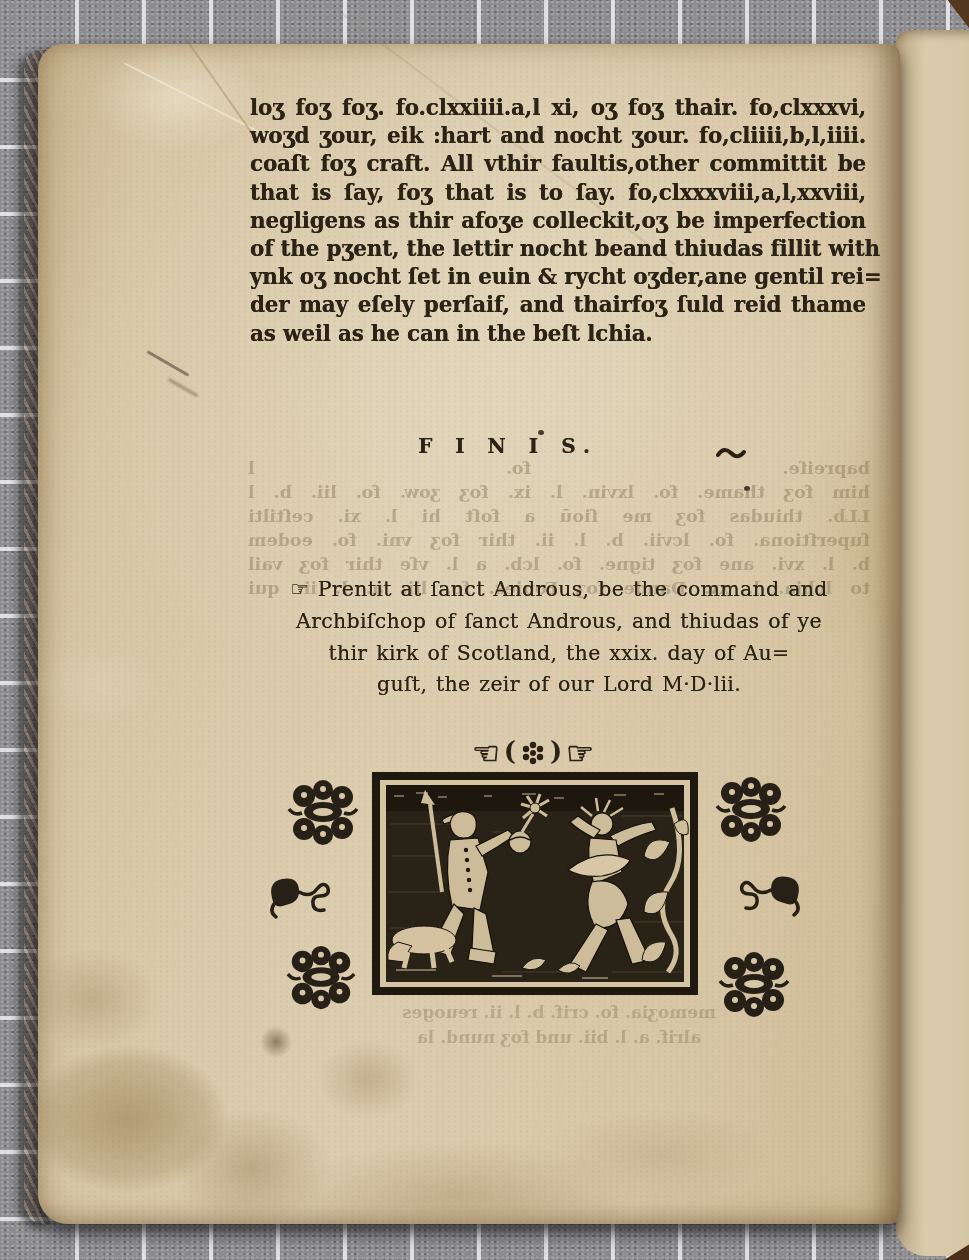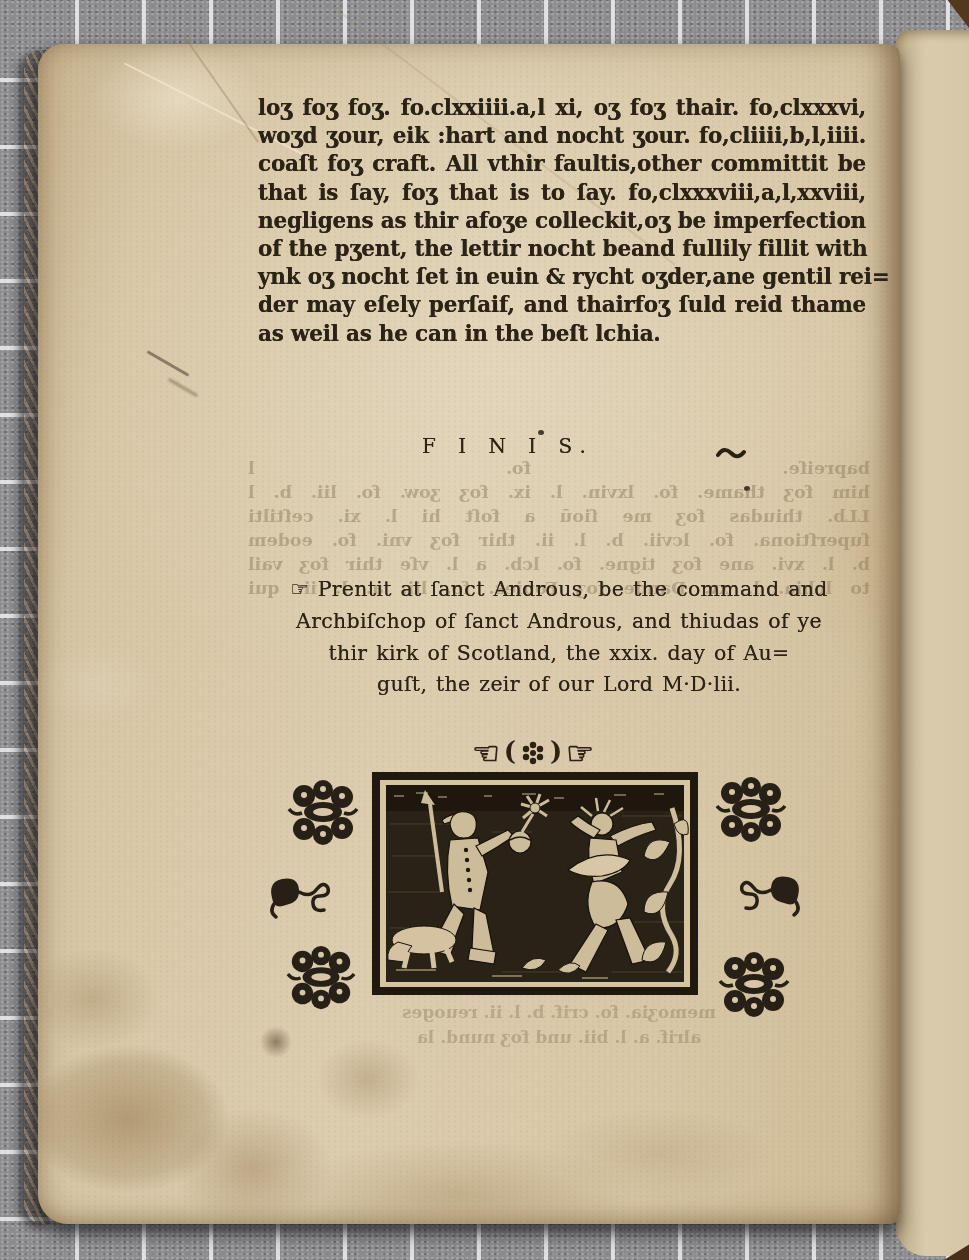--- a/index.html
+++ b/index.html
@@ -63,25 +63,25 @@
   .c3{left:250px;top:90px;width:430px;height:2px;background:rgba(158,133,95,.22);transform:rotate(37deg);}
   .smudge{position:absolute;background:rgba(70,60,45,.55);border-radius:3px;pointer-events:none;}
   .s1{left:106px;top:318px;width:48px;height:3px;transform:rotate(30deg);filter:blur(.7px);}
   .s2{left:128px;top:342px;width:34px;height:3px;transform:rotate(30deg);filter:blur(.8px);opacity:.7;}
   .inkdot{position:absolute;width:6px;height:5px;border-radius:50%;background:#2a2115;opacity:.85;}
 
   
   .errata{position:absolute;left:212px;top:50px;width:616px;color:#2b2316;
     font-weight:700;font-size:21.5px;line-height:28.2px;letter-spacing:-0.2px;
     text-shadow:0 0 .5px rgba(43,35,22,.9);}
-  .errata .line{text-align:justify;text-align-last:justify;white-space:nowrap;margin-left:8px;}
+  .errata .line{text-align:justify;text-align-last:justify;white-space:nowrap;}
   .errata .line:last-child{text-align-last:left;}
 
   .finis{position:absolute;left:330px;top:390px;width:280px;text-align:center;
-    color:#2b2316;font-size:20px;font-weight:400;letter-spacing:8px;
+    color:#2b2316;font-size:20px;font-weight:700;letter-spacing:8px;
     text-shadow:0 0 .4px rgba(43,35,22,.8);}
 
   .ghost{position:absolute;left:210px;width:622px;color:#7c6b4d;opacity:.40;
     font-weight:700;filter:blur(.7px);pointer-events:none;}
   .ghost .line{transform:scaleX(-1);white-space:nowrap;overflow:hidden;}
   .ghost-gap{top:412px;font-size:17.5px;line-height:24px;}
   .ghost-gap .line{text-align:justify;text-align-last:justify;}
   .ghost-below{top:956px;font-size:17px;line-height:25px;opacity:.34;}
   .ghost-below .line{text-align:center;}
 
@@ -119,21 +119,21 @@
     <div class="crease c3"></div>
     <div class="smudge s1"></div>
     <div class="smudge s2"></div>
 
     <div class="errata">
         <div class="line">loʒ foʒ foʒ. fo.clxxiiii.a,l xi, oʒ foʒ thair. fo,clxxxvi,</div>
         <div class="line">woʒd ʒour, eik :hart and nocht ʒour. fo,cliiii,b,l,iiii.</div>
         <div class="line">coaſt foʒ craft.  All vthir faultis,other committit be</div>
         <div class="line">that is ſay, foʒ that is to ſay. fo,clxxxviii,a,l,xxviii,</div>
         <div class="line">negligens as thir afoʒe colleckit,oʒ be imperfection</div>
-        <div class="line">of the pʒent, the lettir nocht beand fullily fillit with</div>
+        <div class="line">of the pʒent, the lettir nocht beand thiudas fillit with</div>
         <div class="line">ynk oʒ nocht ſet in euin &amp; rycht oʒder,ane gentil rei=</div>
         <div class="line">der may eſely perſaif, and thairfoʒ ſuld reid thame</div>
         <div class="line">as weil as he can in the beſt lchia.</div>
       </div>
 
     <div class="finis">F I N I S.</div>
     <div class="inkdot" style="left:500px;top:386px;"></div>
     <svg class="ink-squiggle" viewBox="0 0 30 14">
       <path d="M2,9 q6,-9 13,-2 t13,-1" fill="none" stroke="#2a2115" stroke-width="4" stroke-linecap="round"></path>
     </svg>

